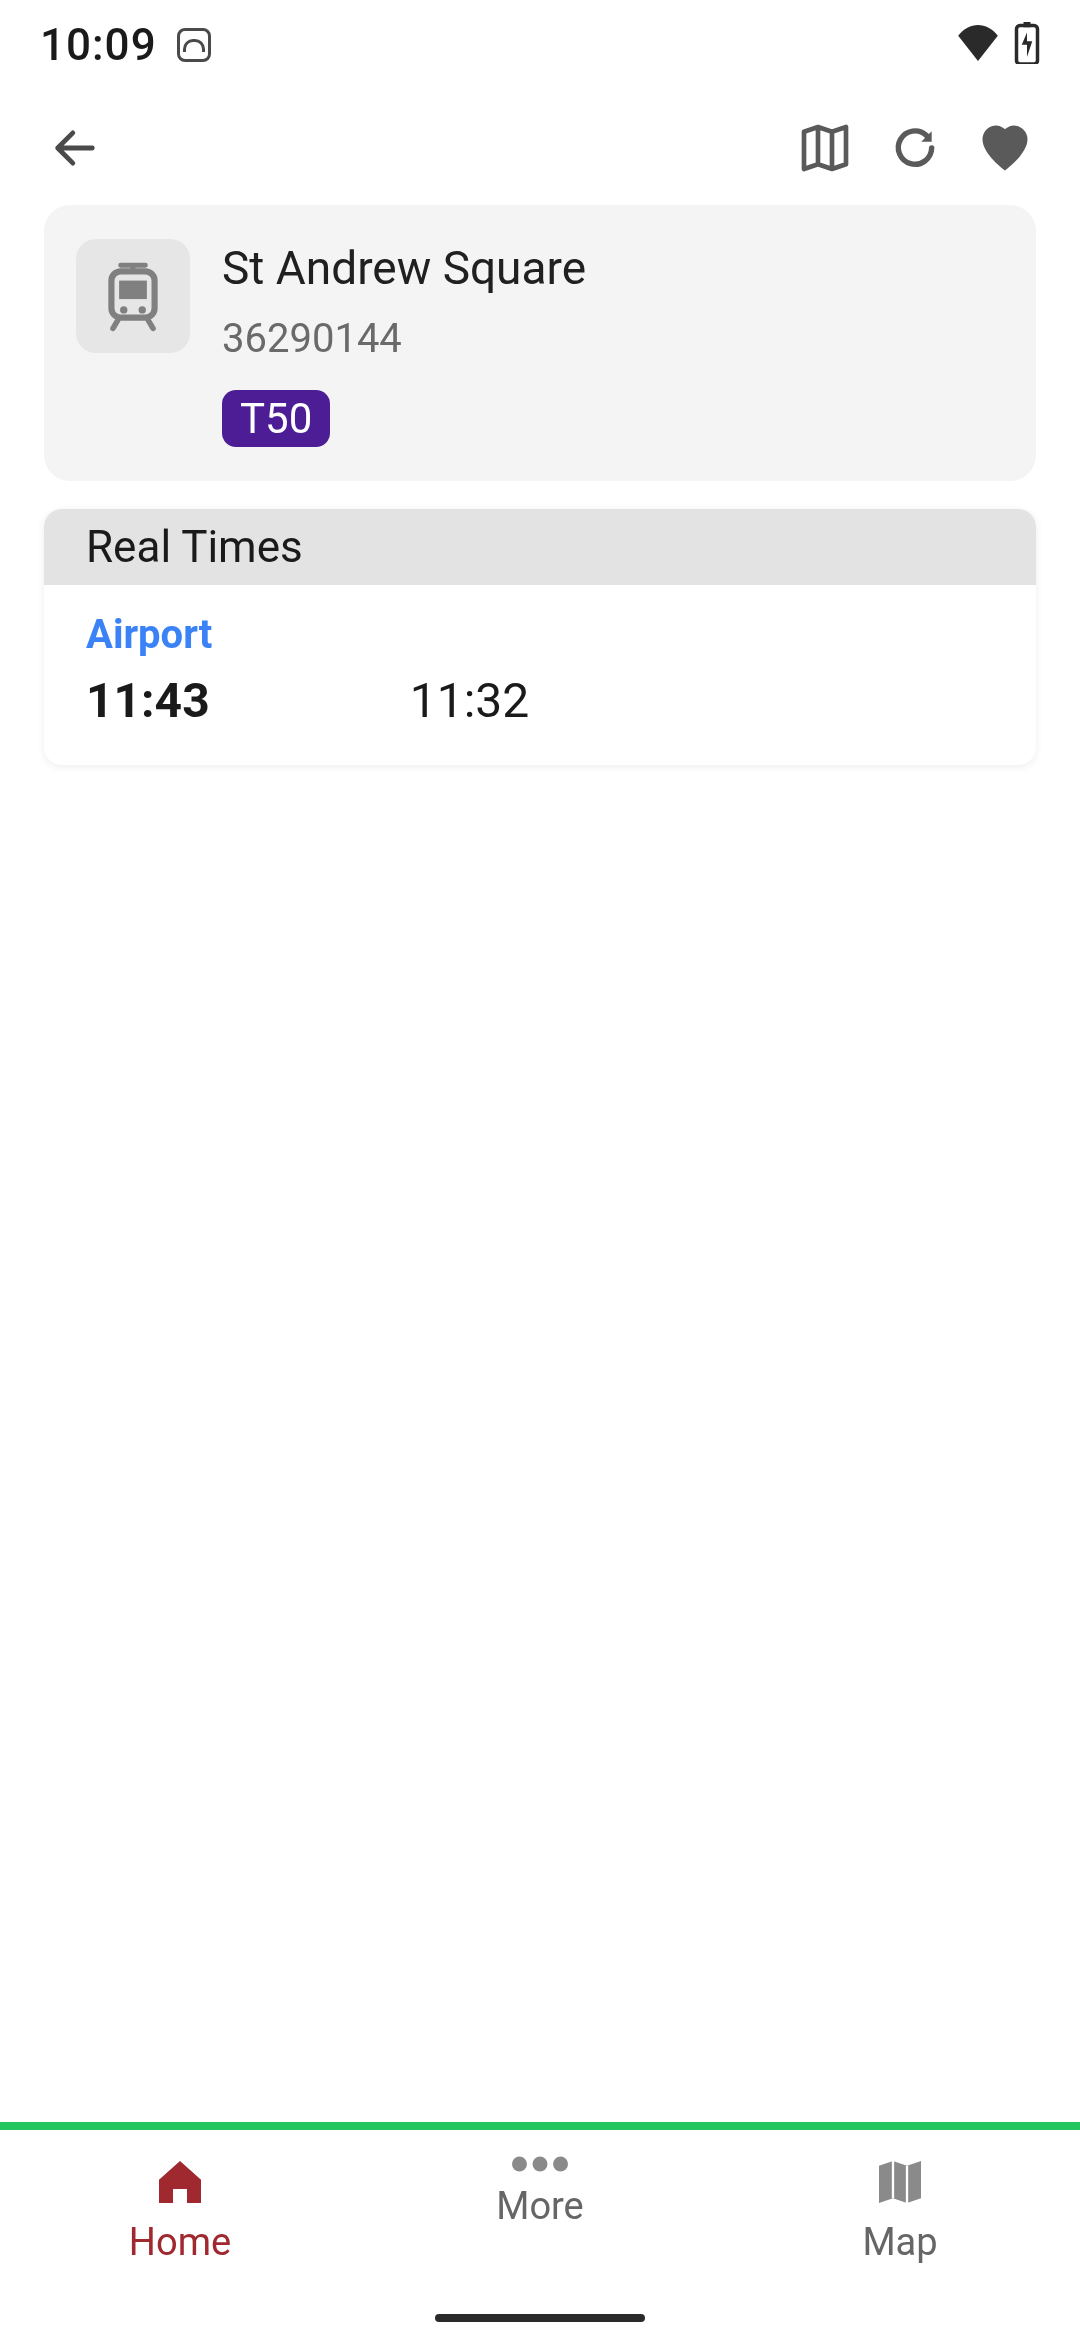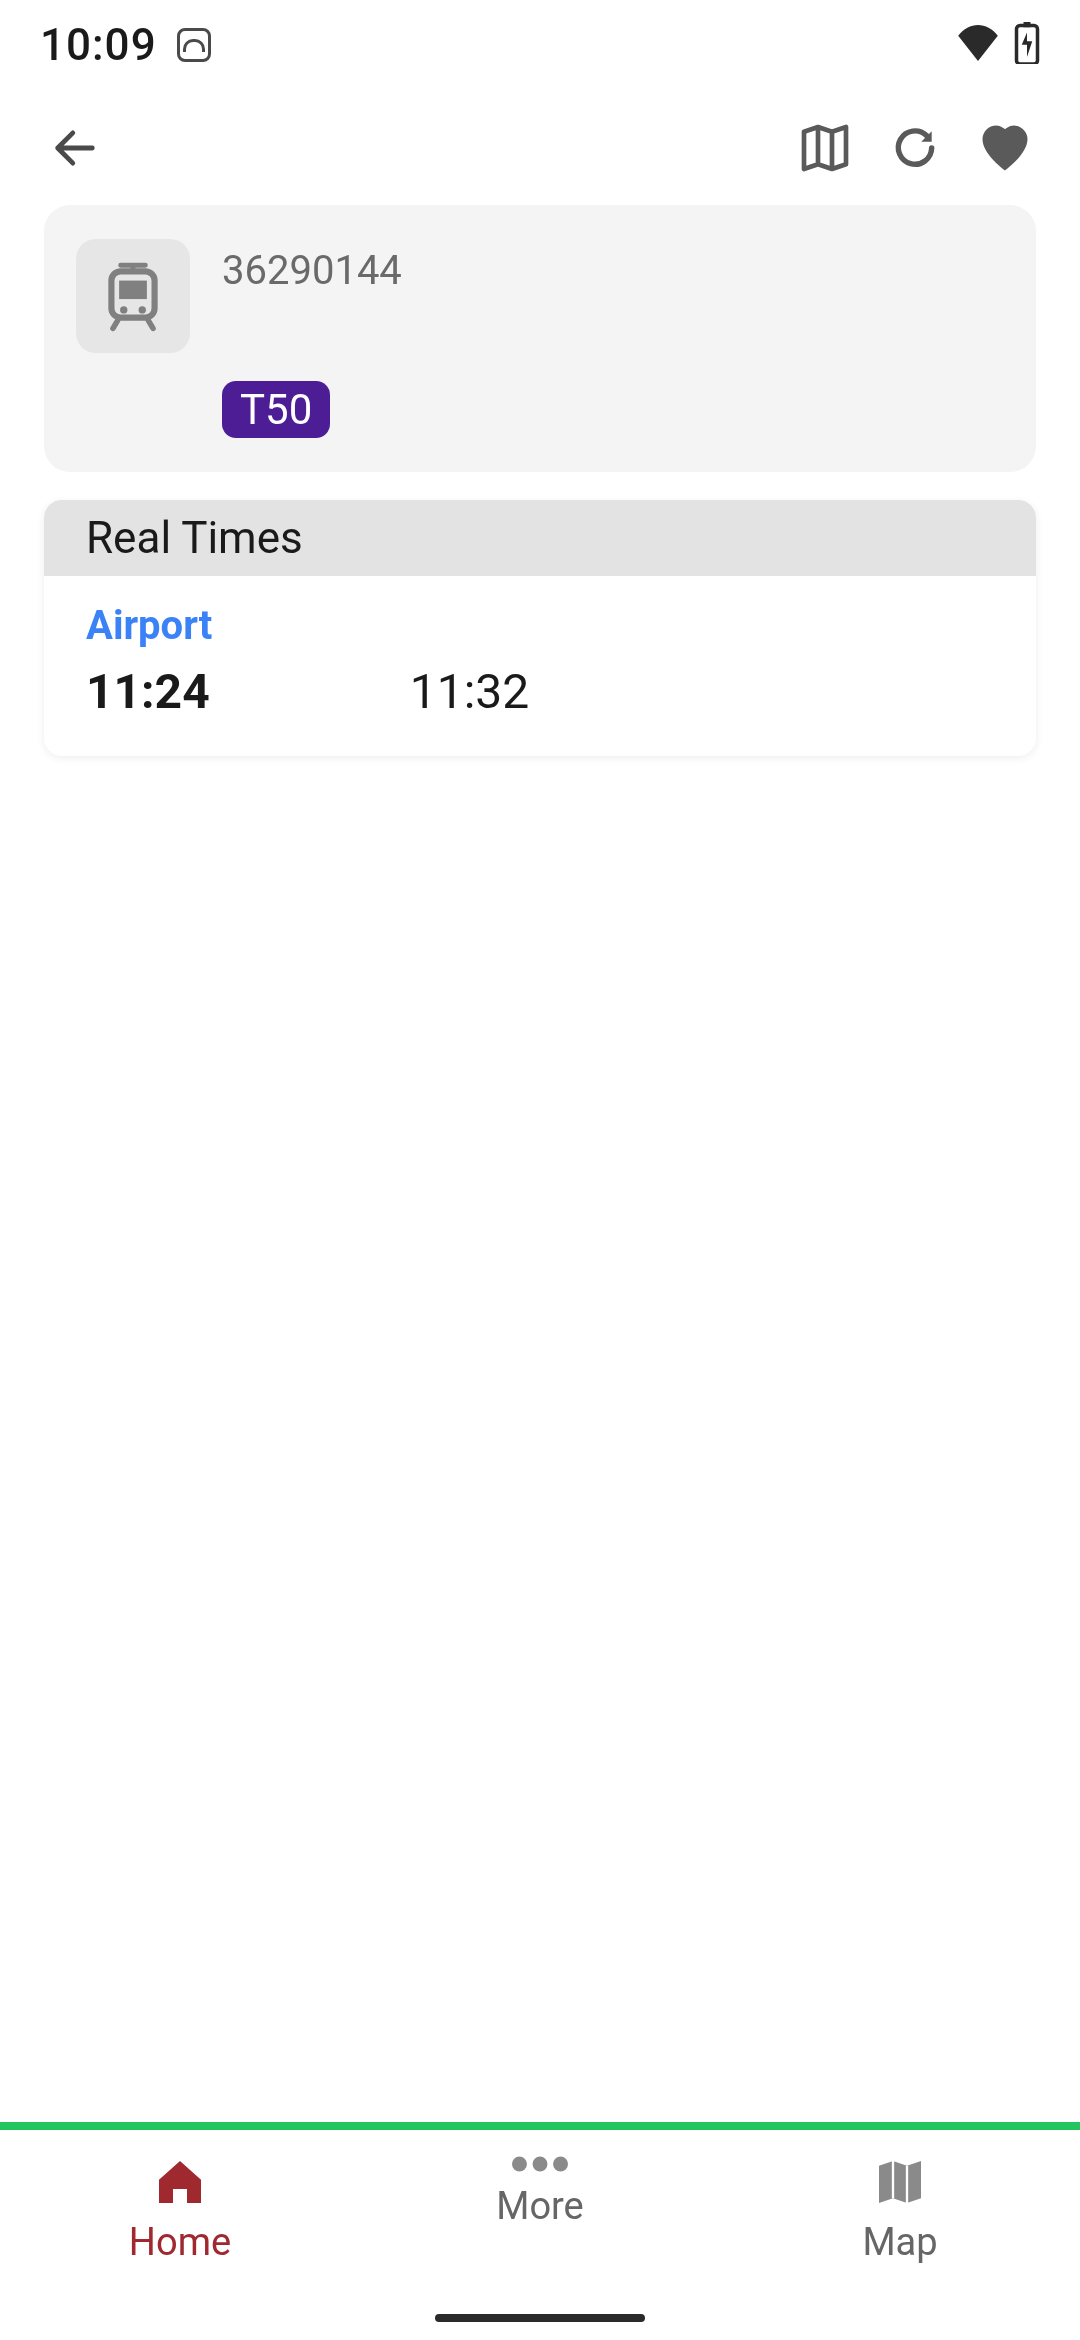--- a/index.html
+++ b/index.html
@@ -50,21 +50,21 @@
     }
     .stop-card-row { display: flex; align-items: flex-start; gap: 32px; }
     .tram-icon-box {
       width: 114px; height: 114px;
       background: #e6e6e6;
       border-radius: 20px;
       display: flex; align-items: center; justify-content: center;
     }
     .stop-text { flex:1; padding-top: 2px; }
     .stop-name { font-size: 46px; color: #202020; }
-    .stop-id { font-size: 40px; color: #6a6a6a; margin-top: 6px; }
+    .stop-id { font-size: 40px; color: #6a6a6a; margin-top: 20px; }
     .route-badge {
       margin-top: 28px;
       margin-left: 146px;
       display: inline-block;
       background: #4c1d95;
       color: #ffffff;
       font-size: 42px;
       padding: 4px 18px;
       border-radius: 14px;
       font-weight: 400;
@@ -180,32 +180,33 @@
       <svg width="74" height="74" viewBox="0 0 24 24">
         <path d="M8 2 L16 2 M12 2 V4" stroke="#808080" stroke-width="1.6" stroke-linecap="round"></path>
         <rect x="5" y="4" width="14" height="15" rx="3" fill="none" stroke="#808080" stroke-width="2"></rect>
         <rect x="7.5" y="7" width="9" height="6" fill="#808080"></rect>
         <circle cx="9" cy="16.5" r="1.2" fill="#808080"></circle>
           <circle cx="15" cy="16.5" r="1.2" fill="#808080"></circle>
         <path d="M7 20 L5.5 22.5 M17 20 L18.5 22.5" stroke="#808080" stroke-width="1.8" stroke-linecap="round"></path>
       </svg>
     </div>
     <div class="stop-text">
+      <div class="stop-name">St Andrew Square</div>
       <div class="stop-id">36290144</div>
     </div>
   </div>
   <div class="route-badge">T50</div>
 </div>
 
 <div class="rt-card">
   <div class="rt-header">Real Times</div>
   <div class="rt-body">
     <div class="rt-dest">Airport</div>
     <div class="rt-times-row">
-      <span class="rt-time next">11:24</span>
+      <span class="rt-time next">11:43</span>
       <span class="rt-time">11:32</span>
     </div>
   </div>
 </div>
 
 <div class="bottom-nav">
   <div class="nav-item active">
     <svg width="56" height="56" viewBox="0 0 24 24">
         <path d="M3 11 L12 3 L21 11 V21 H15 V15 H9 V21 H3 Z" fill="#a02930"></path>
       </svg>

